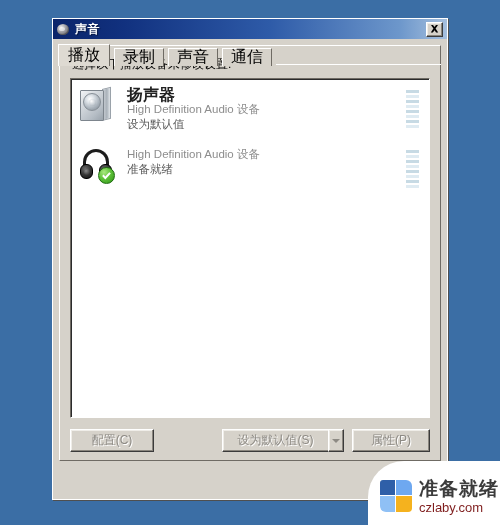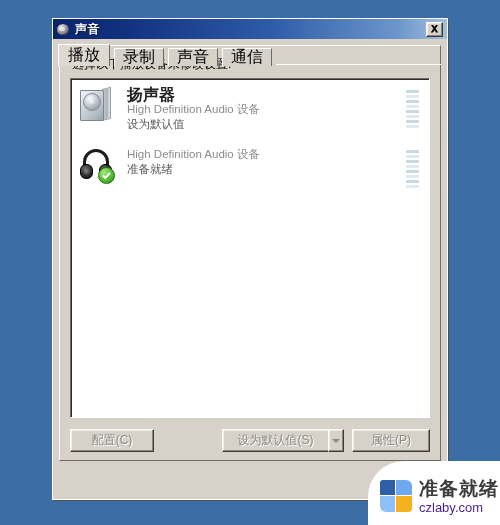--- a/index.html
+++ b/index.html
@@ -420,21 +420,21 @@
   #wm-text { line-height: 1; }
   #wm-title {
     font-size: 19px;
     font-weight: bold;
     color: #3c3c3c;
     letter-spacing: 1px;
     white-space: nowrap;
   }
   #wm-url {
     font-size: 13px;
-    color: #4c1d95;
+    color: #7f1d1d;
     margin-top: 3px;
     white-space: nowrap;
   }
 </style>
 </head>
 <body>
 
 <div id="sound-window">
 
   <div id="title-bar">

